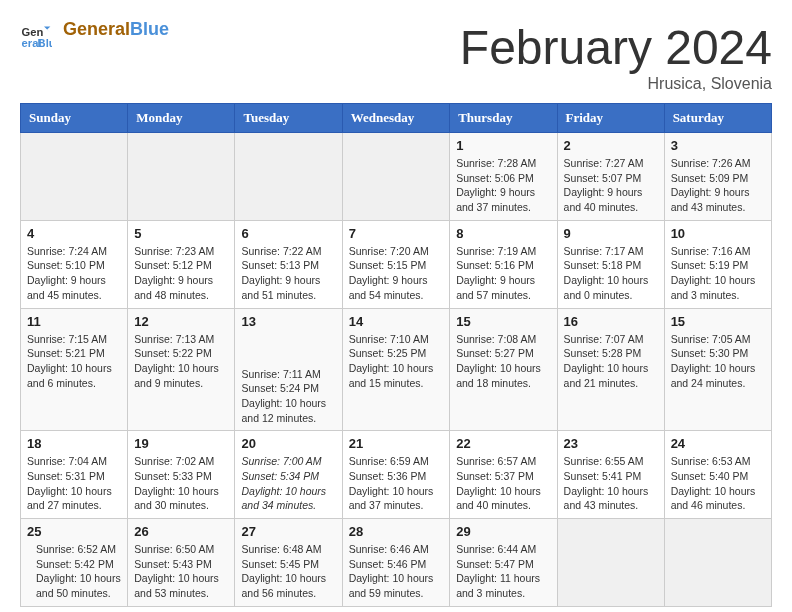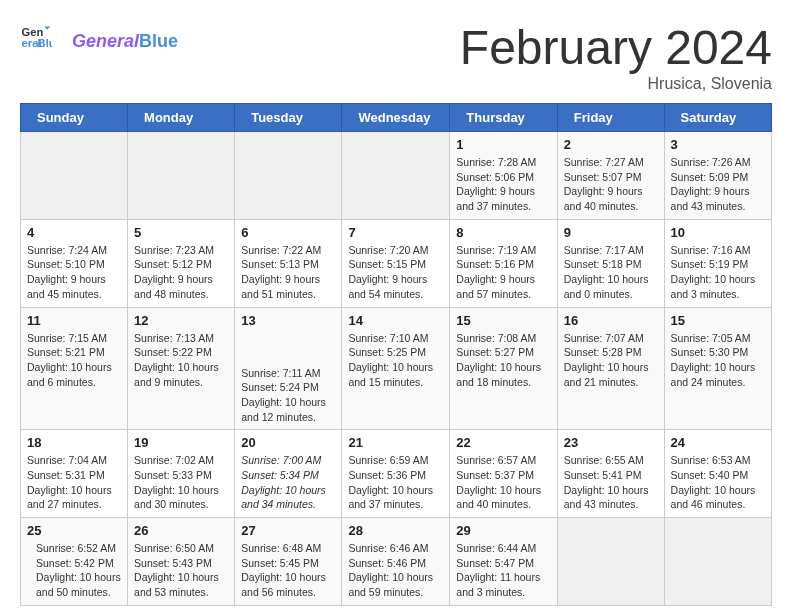--- a/index.html
+++ b/index.html
@@ -11,22 +11,22 @@
       padding: 20px;
     }
     .header-area {
       display: flex;
       justify-content: space-between;
       align-items: flex-start;
       margin-bottom: 10px;
     }
     .logo {
       display: flex;
-      align-items: flex-end;
-      gap: 20px;
+      align-items: flex-start;
+      gap: 11px;
     }
     .logo-icon {
       width: 32px;
       height: 32px;
     }
     .title-area {
       text-align: right;
     }
     .main-title {
       font-size: 48px;
@@ -39,23 +39,24 @@
     }
     .calendar {
       width: 100%;
       border-collapse: collapse;
     }
     .calendar thead tr th {
       background-color: #3a6fc4;
       color: #fff;
       font-size: 13px;
       font-weight: bold;
-      padding: 6px 16px;
+      padding: 6px 8px;
       text-align: left;
       border: 1px solid #2a5ab0;
+      font-family: Liberation Serif, serif;
     }
     .calendar tbody tr td {
       border: 1px solid #ccc;
       vertical-align: top;
       padding: 5px 6px;
       font-size: 11px;
       color: #333;
       width: 108px;
       min-height: 90px;
       background: #fff;
@@ -84,21 +85,21 @@
 <div class="header-area">
   <div class="logo">
     <svg class="logo-icon" viewBox="0 0 40 40">
       <text x="2" y="20" font-size="14" font-weight="bold" fill="#333">Gen</text>
       <text x="2" y="34" font-size="14" font-weight="bold" fill="#4a90d9">eral</text>
       <polygon points="30,8 38,16 34,12 38,8" fill="#4a90d9"></polygon>
       <text x="22" y="34" font-size="14" font-weight="bold" fill="#4a90d9">Blue</text>
     </svg>
     <div>
       <div style="font-size:18px;font-weight:bold;color:#333;line-height:1.1;">
-        <span style="color:#8b5cf6;font-style:italic;">General</span><span style="color:#4a90d9;">Blue</span>
+        <span style="color:#a16207;">General</span><span style="color:#4a90d9;">Blue</span>
       </div>
     </div>
   </div>
   <div class="title-area">
     <div class="main-title">February 2024</div>
     <div class="subtitle">Hrusica, Slovenia</div>
   </div>
 </div>
 
 <table class="calendar">

